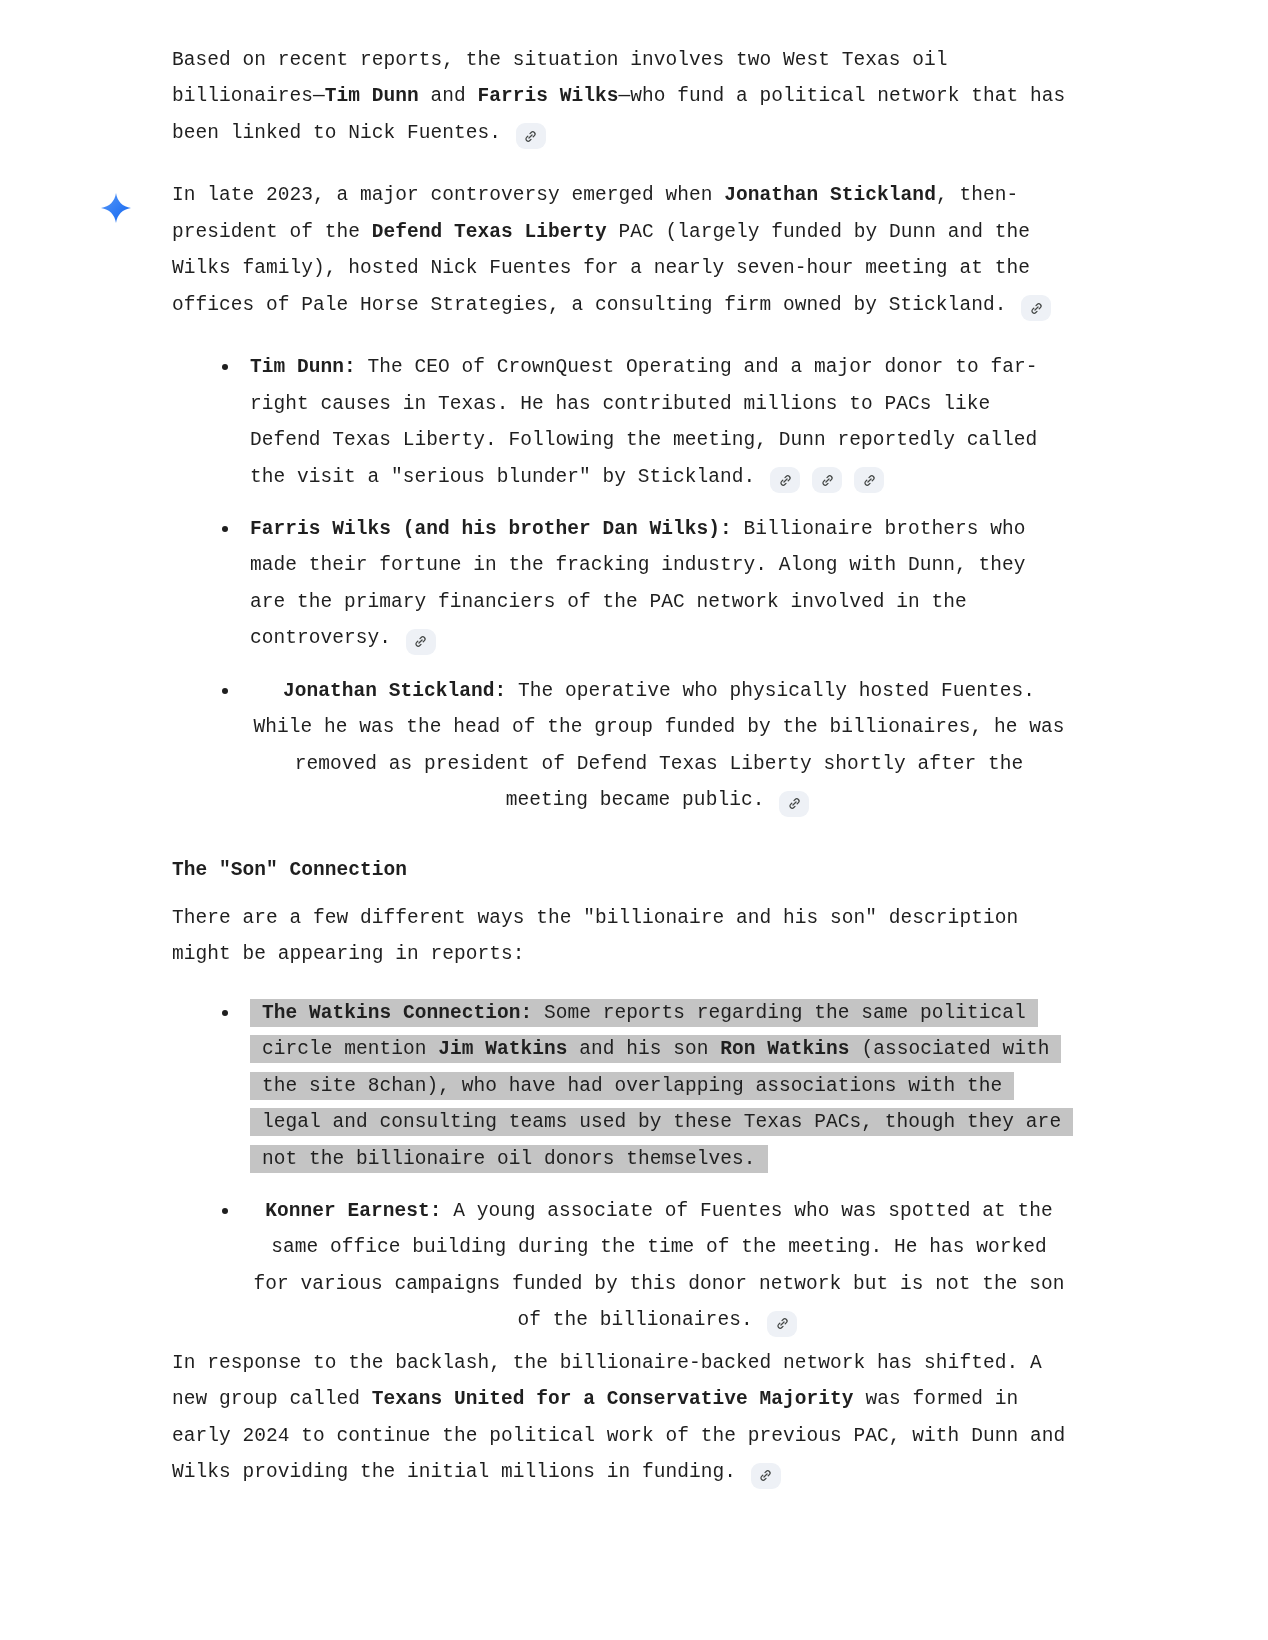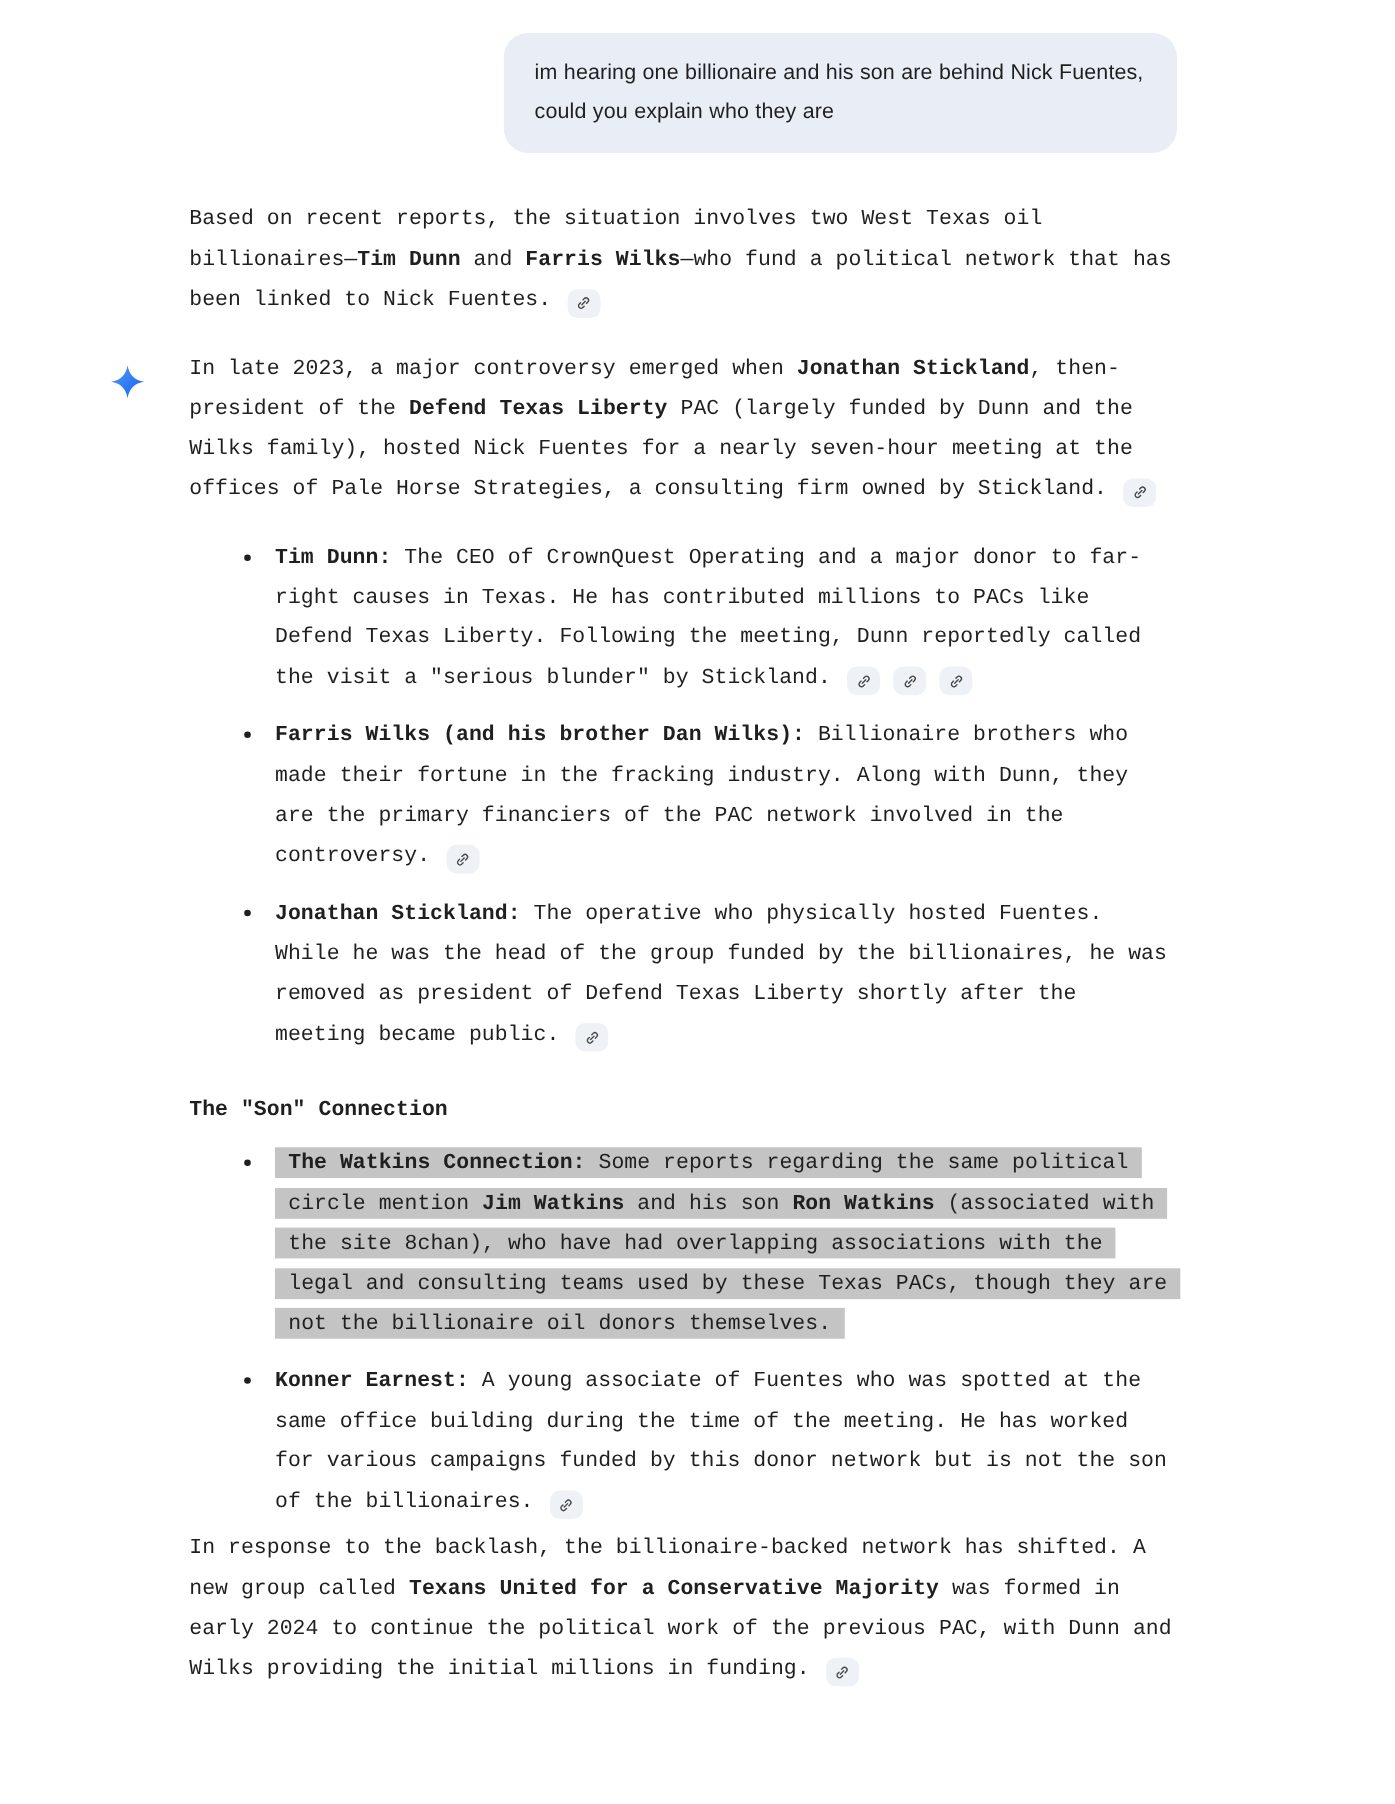--- a/index.html
+++ b/index.html
@@ -91,21 +91,21 @@
   ul.bullets > li::before {
     content: "";
     position: absolute;
     left: 2px;
     top: 15px;
     width: 6px;
     height: 6px;
     border-radius: 50%;
     background: #1f1f1f;
   }
-  ul.bullets > li:last-child { margin-bottom: 0; }
+  ul.bullets > li:last-child { margin-bottom: 0; text-align: center; }
 
   b, strong { font-weight: 700; }
 
   
   .hl {
     background: #c4c4c4;
     box-decoration-break: clone;
     -webkit-box-decoration-break: clone;
     padding: 3px 12px;
   }
@@ -125,23 +125,20 @@
   }
   .chip svg { display: block; }
   .chip-group { display: inline-block; white-space: nowrap; }
   .chip-group .chip { margin-right: 9px; }
 </style>
 </head>
 <body>
 
 <div class="page">
 
-  <div class="user-turn">
-    <div class="user-bubble">im hearing one billionaire and his son are behind Nick Fuentes, could you explain who they are</div>
-  </div>
 
   <div class="model-turn">
 
     <span class="sparkle">
       <svg width="32" height="32" viewBox="0 0 32 32" aria-hidden="true">
         <defs>
           <linearGradient id="sparkGrad" x1="0" y1="0" x2="1" y2="1">
             <stop offset="0%" stop-color="#5b9bf8"></stop>
             <stop offset="55%" stop-color="#2f7bf4"></stop>
             <stop offset="100%" stop-color="#1565e8"></stop>
@@ -211,20 +208,21 @@
                 <path d="M9.5 14.5 L14.5 9.5"></path>
                 <path d="M11.2 7.4 L13.1 5.5 a3.6 3.6 0 0 1 5.1 5.1 l-1.9 1.9"></path>
                 <path d="M12.8 16.6 L10.9 18.5 a3.6 3.6 0 0 1 -5.1 -5.1 l1.9 -1.9"></path>
               </svg>
             </span>
         </li>
       </ul>
 
       <h3 class="section-heading">The "Son" Connection</h3>
 
+      <p class="para tight">There are a few different ways the "billionaire and his son" description might be appearing in reports:</p>
 
       <ul class="bullets">
         <li>
           <span class="hl"><b>The Watkins Connection:</b><span> Some reports regarding the same political circle mention </span><b>Jim Watkins</b><span> and his son </span><b>Ron Watkins</b><span> (associated with the site 8chan), who have had overlapping associations with the legal and consulting teams used by these Texas PACs, though they are not the billionaire oil donors themselves.</span></span>
         </li>
         <li>
           <b>Konner Earnest:</b><span> A young associate of Fuentes who was spotted at the same office building during the time of the meeting. He has worked for various campaigns funded by this donor network but is not the son of the billionaires. </span><span class="chip">
               <svg width="15" height="15" viewBox="0 0 24 24" fill="none" stroke="#444746" stroke-width="2" stroke-linecap="round">
                 <path d="M9.5 14.5 L14.5 9.5"></path>
                 <path d="M11.2 7.4 L13.1 5.5 a3.6 3.6 0 0 1 5.1 5.1 l-1.9 1.9"></path>

